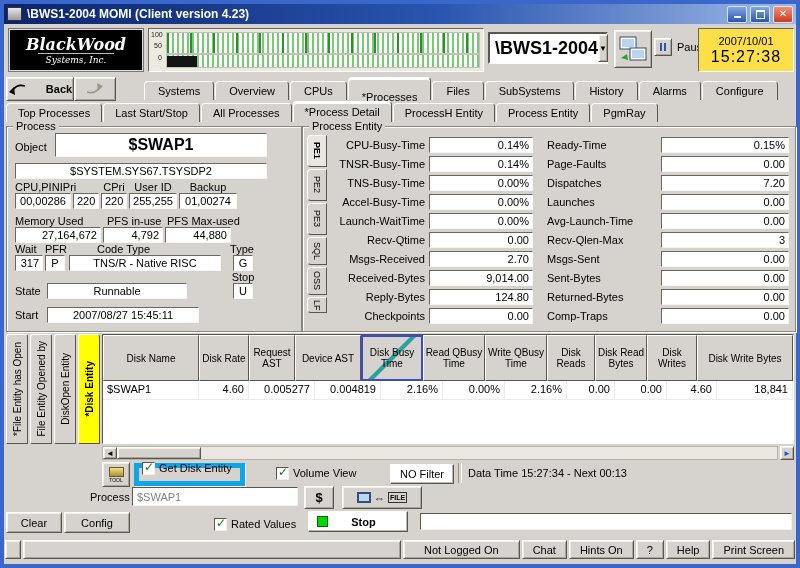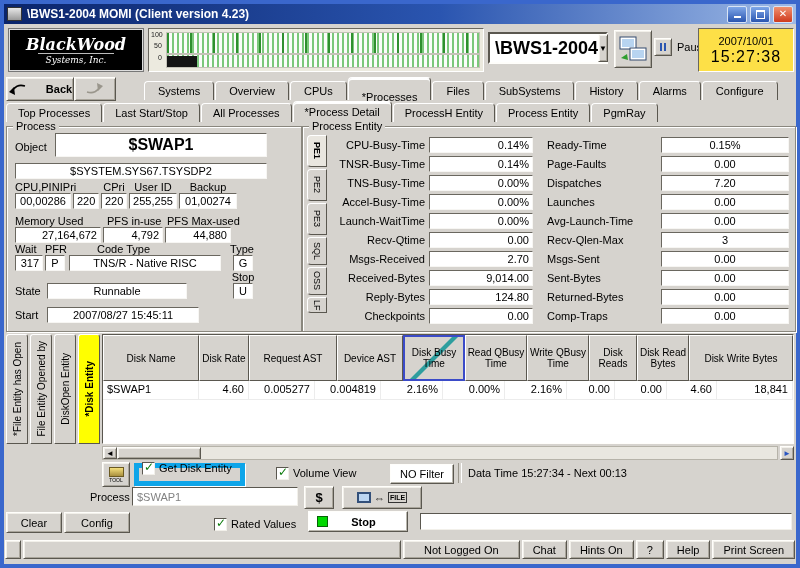--- a/index.html
+++ b/index.html
@@ -79,21 +79,21 @@
   .etabs{position:absolute;left:4px;top:8px;width:20px;display:flex;flex-direction:column;gap:2px}
   .etab{writing-mode:vertical-rl;display:flex;align-items:center;justify-content:center;background:#d6d3ce;
         border:1px solid #5a574f;border-top-color:#fff;border-left-color:#fff;border-radius:4px 0 0 4px;font-size:9px;box-sizing:border-box}
   .etab.active{background:#e9e6df;font-weight:bold}
   .erows{position:absolute;left:28px;top:10px;right:6px;display:flex;flex-direction:column;gap:3px}
   .erow{display:flex;align-items:center;height:16px}
   .elbl{width:94px;text-align:right;padding-right:4px;white-space:nowrap}
   .efld{width:104px;text-align:right}
   .espace{width:14px}
   .elbl2{width:114px;text-align:left;white-space:nowrap}
-  .efld2{flex:1;text-align:center}
+  .efld2{flex:1;text-align:right}
 
   
   .vtab{position:absolute;top:330px;width:22px;height:110px;background:#d6d3ce;border:1px solid;
         border-color:#fff #5a574f #5a574f #fff;border-radius:3px 3px 0 0;display:flex;align-items:center;justify-content:center;box-sizing:border-box}
   .vtab.active{background:#ffff00;font-weight:bold}
   .vtext{writing-mode:vertical-rl;transform:rotate(180deg);font-size:10px;white-space:nowrap}
   .dtable{position:absolute;left:98px;top:330px;width:692px;height:110px;background:#fff;border:1px solid;
           border-color:#5a574f #fffefb #fffefb #5a574f;box-sizing:border-box;overflow:hidden}
   .thead{display:flex;height:46px}
   .th{background:#d6d3ce;border:1px solid;border-color:#fff #5a574f #5a574f #fff;font-size:10px;line-height:11px;
@@ -385,27 +385,28 @@
     <span class="vtext">DiskOpen Entity</span>
   </div>
   <div class="vtab active" style="left:74px">
     <span class="vtext">*Disk Entity</span>
   </div>
 
   <div class="dtable">
     <div class="thead">
       <span class="th" style="width:96px">Disk Name</span>
       <span class="th" style="width:50px">Disk Rate</span>
-      <span class="th" style="width:88px">Request AST</span>
+      <span class="th" style="width:46px">Request AST</span>
       <span class="th" style="width:66px">Device AST</span>
       <span class="th sel" style="width:62px">Disk Busy Time</span>
       <span class="th" style="width:62px">Read QBusy Time</span>
       <span class="th" style="width:62px">Write QBusy Time</span>
       <span class="th" style="width:48px">Disk Reads</span>
       <span class="th" style="width:52px">Disk Read Bytes</span>
+      <span class="th" style="width:50px">Disk Writes</span>
       <span class="th" style="flex:1">Disk Write Bytes</span>
     </div>
     <div class="trow">
       <span class="td lft" style="width:96px">$SWAP1</span>
       <span class="td" style="width:50px">4.60</span>
       <span class="td" style="width:66px">0.005277</span>
       <span class="td" style="width:66px">0.004819</span>
       <span class="td" style="width:62px">2.16%</span>
       <span class="td" style="width:62px">0.00%</span>
       <span class="td" style="width:62px">2.16%</span>

